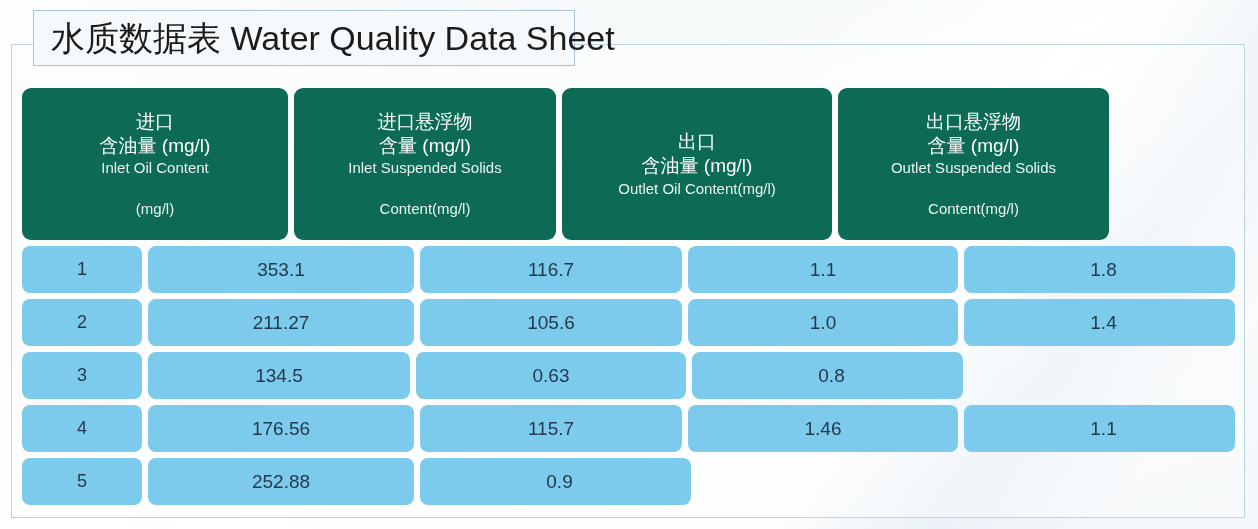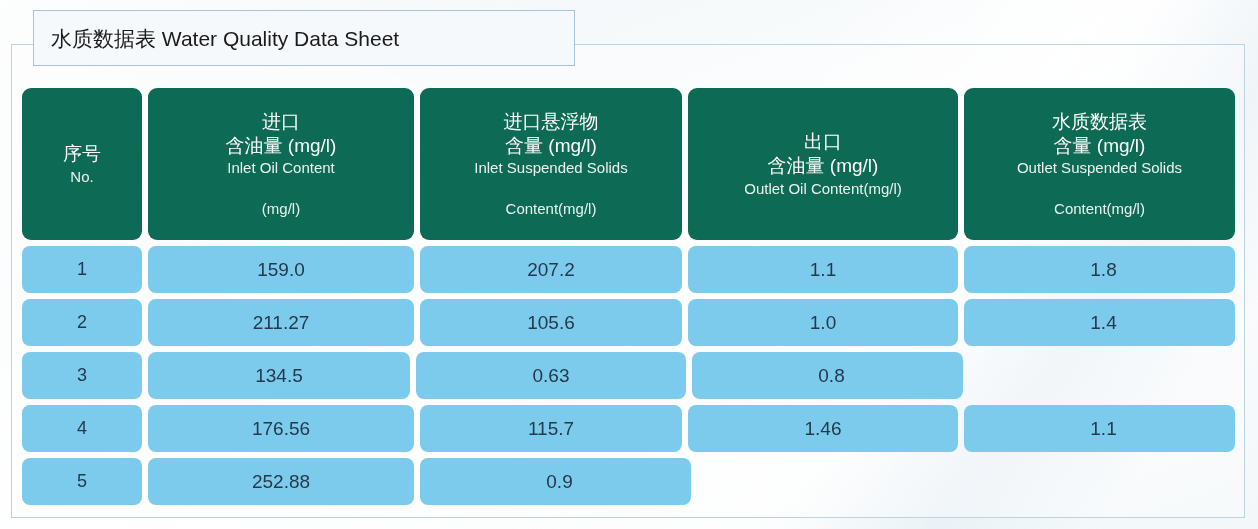--- a/index.html
+++ b/index.html
@@ -72,21 +72,21 @@
     height: 56px;
     box-sizing: border-box;
     border: 1px solid #a9c4d9;
     background: #f6f9fb;
     display: flex;
     align-items: center;
     padding-left: 17px;
     z-index: 5;
   }
   .title-text {
-    font-size: 21px;
+    font-size: 34px;
     line-height: 1;
     color: #1b1b1b;
     white-space: nowrap;
     font-weight: 400;
   }
 
   
   .table {
     position: absolute;
     left: 22px;
@@ -161,53 +161,49 @@
   <div class="bg-streak streak-c"></div>
 
   <div class="outer-frame"></div>
 
   <div class="title-box">
     <span class="title-text">水质数据表  Water Quality Data Sheet</span>
   </div>
 
   <div class="table">
     <div class="row header-row" id="header-row">
-        <div class="cell c0">
-          <span class="hl hl-cn">序号</span>
-          <span class="hl hl-en">No.</span>
-        </div>
         <div class="cell c1">
           <span class="hl hl-cn">进口</span>
           <span class="hl hl-cn">含油量 (mg/l)</span>
           <span class="hl hl-en">Inlet Oil Content</span>
           <span class="hl hl-en hl-sp">(mg/l)</span>
         </div>
         <div class="cell c2">
           <span class="hl hl-cn">进口悬浮物</span>
           <span class="hl hl-cn">含量 (mg/l)</span>
           <span class="hl hl-en">Inlet Suspended Solids</span>
           <span class="hl hl-en hl-sp">Content(mg/l)</span>
         </div>
         <div class="cell c3">
           <span class="hl hl-cn">出口</span>
           <span class="hl hl-cn">含油量 (mg/l)</span>
           <span class="hl hl-en">Outlet Oil Content(mg/l)</span>
         </div>
         <div class="cell c4">
-          <span class="hl hl-cn">水质数据表</span>
+          <span class="hl hl-cn">出口悬浮物</span>
           <span class="hl hl-cn">含量 (mg/l)</span>
           <span class="hl hl-en">Outlet Suspended Solids</span>
           <span class="hl hl-en hl-sp">Content(mg/l)</span>
         </div>
       </div>
     <div id="table-body" style="display:flex;flex-direction:column;gap:6px;">
         <div class="row data-row">
           <div class="cell c0">1</div>
-          <div class="cell c1">159.0</div>
-          <div class="cell c2">207.2</div>
+          <div class="cell c1">353.1</div>
+          <div class="cell c2">116.7</div>
           <div class="cell c3">1.1</div>
           <div class="cell c4">1.8</div>
         </div>
         <div class="row data-row">
           <div class="cell c0">2</div>
           <div class="cell c1">211.27</div>
           <div class="cell c2">105.6</div>
           <div class="cell c3">1.0</div>
           <div class="cell c4">1.4</div>
         </div>

